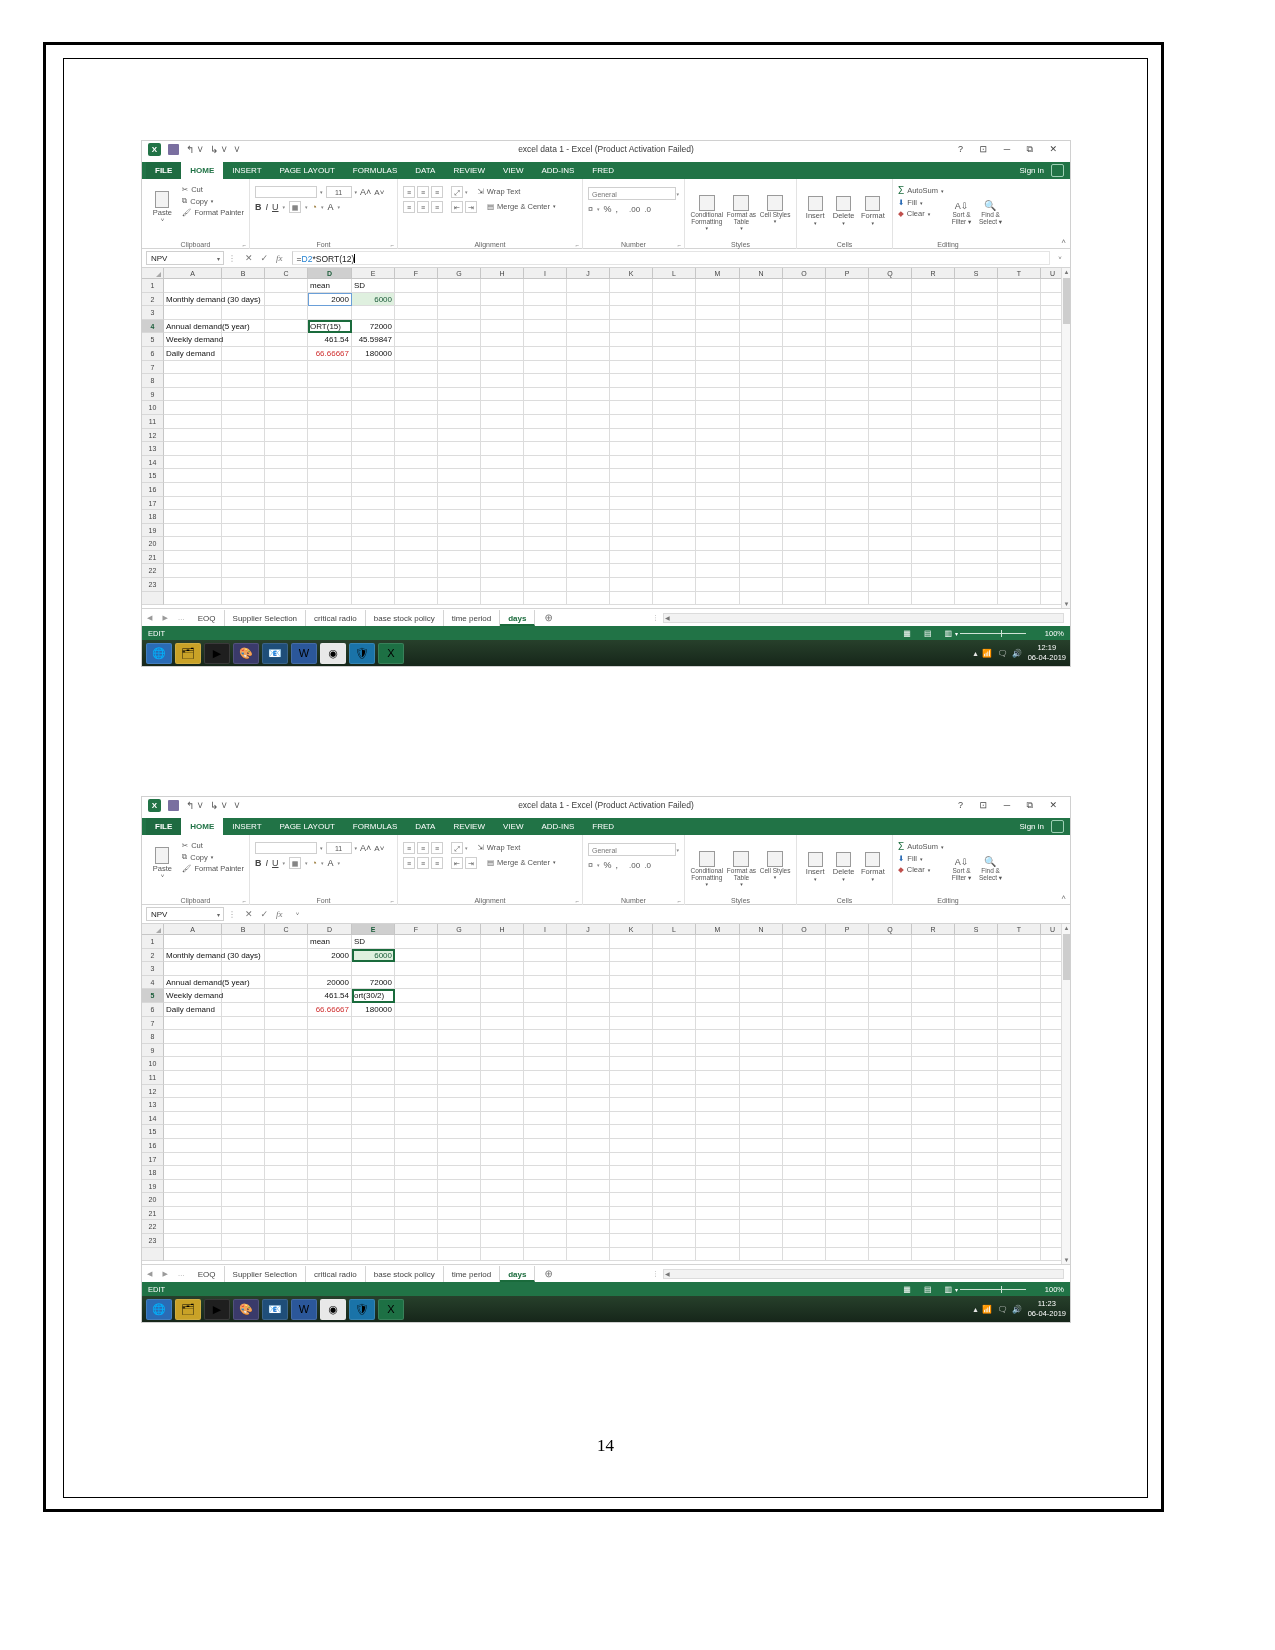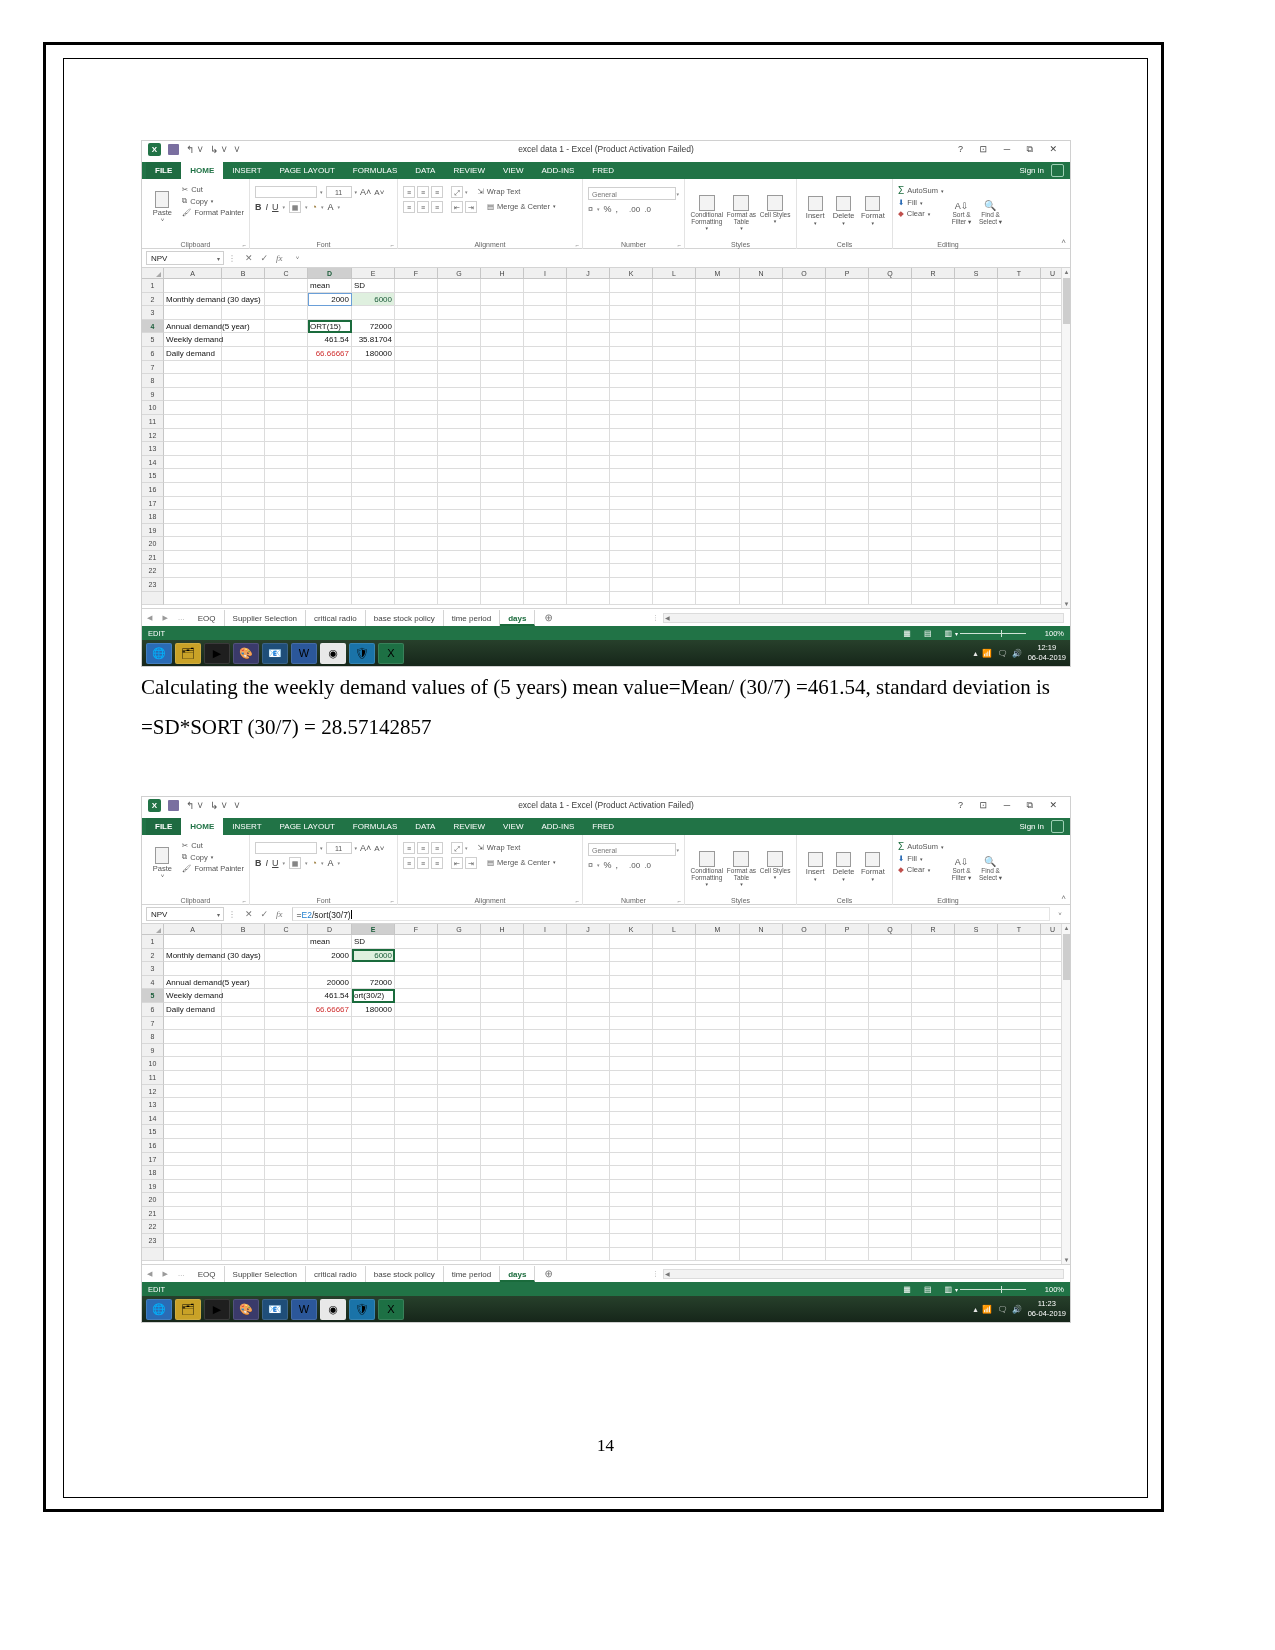--- a/index.html
+++ b/index.html
@@ -391,20 +391,21 @@
     </div>
 
     <div class="fbar">
       <span class="namebox"><span>NPV</span><span class="car">▾</span></span>
       <span class="fdots">⋮</span>
       <span class="ficons">
         <span>✕</span>
         <span>✓</span>
         <span class="fx">fx</span>
       </span>
+      <span class="finput"><span>=</span><span class="fref">D2</span><span>*SORT(12)</span><span class="fcaret"></span></span>
       <span class="fdrop">˅</span>
     </div>
 
     <div class="gridwrap">
       <div class="colhdr">
         <div class="corner"></div>
         <div class="ch" style="width:58px">A</div>
         <div class="ch" style="width:43px">B</div>
         <div class="ch" style="width:43px">C</div>
         <div class="ch sel" style="width:44px">D</div>
@@ -527,21 +528,21 @@
           <div class="cell" style="width:43px"></div>
           <div class="cell" style="width:24px"></div>
         </div>
 
         <div class="grow">
           <div class="rh">5</div>
           <div class="cell" style="width:58px;overflow:visible;position:relative;z-index:1">Weekly demand</div>
           <div class="cell" style="width:43px"></div>
           <div class="cell" style="width:43px"></div>
           <div class="cell r" style="width:44px">461.54</div>
-          <div class="cell r" style="width:43px">35.81704</div>
+          <div class="cell r" style="width:43px">45.59847</div>
           <div class="cell" style="width:43px"></div>
           <div class="cell" style="width:43px"></div>
           <div class="cell" style="width:43px"></div>
           <div class="cell" style="width:43px"></div>
           <div class="cell" style="width:43px"></div>
           <div class="cell" style="width:43px"></div>
           <div class="cell" style="width:43px"></div>
           <div class="cell" style="width:44px"></div>
           <div class="cell" style="width:43px"></div>
           <div class="cell" style="width:43px"></div>
@@ -1068,21 +1069,20 @@
         <span class="trayico">🗨</span>
         <span class="trayico">🔊</span>
         <span class="clock">
           <span>12:19</span><br>
           <span>06-04-2019</span>
         </span>
       </span>
     </div>
   </div>
 
-  <div class="para" style="top:610px">Calculating the weekly demand values of (5 years) mean value=Mean/ (30/7) =461.54, standard deviation is =SD*SORT (30/7) = 28.57142857</div>
 
   <div class="xlwin two">
     <div class="titlebar">
       <div class="qat">
         <span class="xl-logo">X</span>
         <span class="save-ico"></span>
         <span class="qat-ico">↰ ˅</span>
         <span class="qat-ico">↳ ˅</span>
         <span class="qat-ico">˅</span>
       </div>
@@ -1301,21 +1301,20 @@
     </div>
 
     <div class="fbar">
       <span class="namebox"><span>NPV</span><span class="car">▾</span></span>
       <span class="fdots">⋮</span>
       <span class="ficons">
         <span>✕</span>
         <span>✓</span>
         <span class="fx">fx</span>
       </span>
-      <span class="finput"><span>=</span><span class="fref">E2</span><span>/sort(30/7)</span><span class="fcaret"></span></span>
       <span class="fdrop">˅</span>
     </div>
 
     <div class="gridwrap">
       <div class="colhdr">
         <div class="corner"></div>
         <div class="ch" style="width:58px">A</div>
         <div class="ch" style="width:43px">B</div>
         <div class="ch" style="width:43px">C</div>
         <div class="ch" style="width:44px">D</div>

